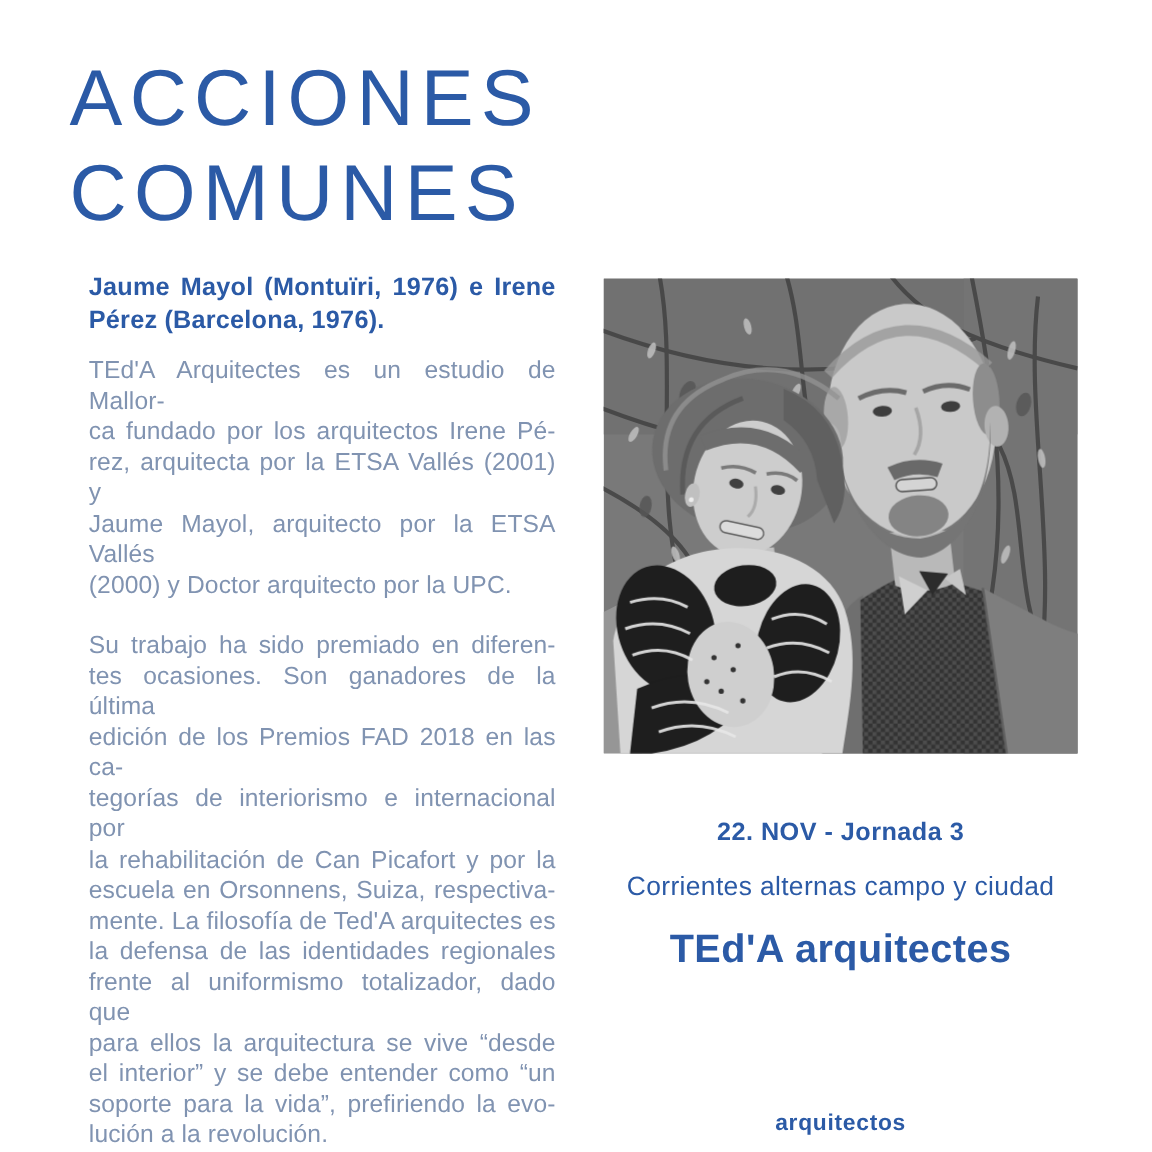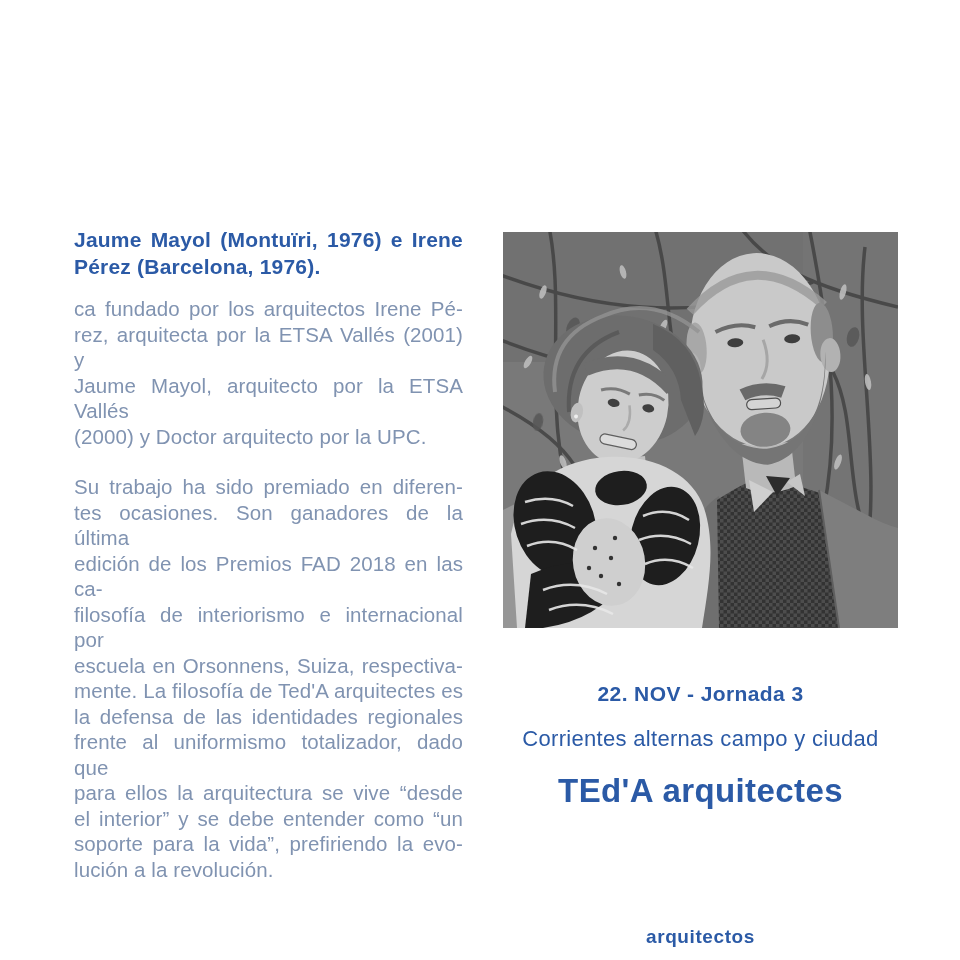--- a/index.html
+++ b/index.html
@@ -51,39 +51,45 @@
   .event-date   { top: 682px; font-size: 21px;   font-weight: 600; letter-spacing: 0.4px; }
   .event-session{ top: 726px; font-size: 22px; font-weight: 400; letter-spacing: 0.3px; }
   .event-studio { top: 772px; font-size: 33px;   font-weight: 700; letter-spacing: 0.4px; }
   .event-role   { top: 926px; font-size: 19px;   font-weight: 600; letter-spacing: 0.6px; }
 </style>
 </head>
 <body>
 
 <div class="poster">
 
+  <h1 class="title">
+    <span class="title-line">ACCIONES</span>
+    <span class="title-line">COMUNES</span>
+  </h1>
 
   <div class="col-left">
     <p class="intro">
       <span class="line j">Jaume Mayol (Montuïri, 1976) e Irene</span>
       <span class="line">Pérez (Barcelona, 1976).</span>
     </p>
 
     <p class="bio bio-1">
+      <span class="line j">TEd'A Arquitectes es un estudio de Mallor-</span>
       <span class="line j">ca fundado por los arquitectos Irene Pé-</span>
       <span class="line j">rez, arquitecta por la ETSA Vallés (2001) y</span>
       <span class="line j">Jaume Mayol, arquitecto por la ETSA Vallés</span>
       <span class="line">(2000) y Doctor arquitecto por la UPC.</span>
     </p>
 
     <p class="bio bio-2">
       <span class="line j">Su trabajo ha sido premiado en diferen-</span>
       <span class="line j">tes ocasiones. Son ganadores de la última</span>
       <span class="line j">edición de los Premios FAD 2018 en las ca-</span>
-      <span class="line j">filosofía de interiorismo e internacional por</span>
+      <span class="line j">tegorías de interiorismo e internacional por</span>
+      <span class="line j">la rehabilitación de Can Picafort y por la</span>
       <span class="line j">escuela en Orsonnens, Suiza, respectiva-</span>
       <span class="line j">mente. La filosofía de Ted'A arquitectes es</span>
       <span class="line j">la defensa de las identidades regionales</span>
       <span class="line j">frente al uniformismo totalizador, dado que</span>
       <span class="line j">para ellos la arquitectura se vive “desde</span>
       <span class="line j">el interior” y se debe entender como “un</span>
       <span class="line j">soporte para la vida”, prefiriendo la evo-</span>
       <span class="line">lución a la revolución.</span>
     </p>
   </div>

